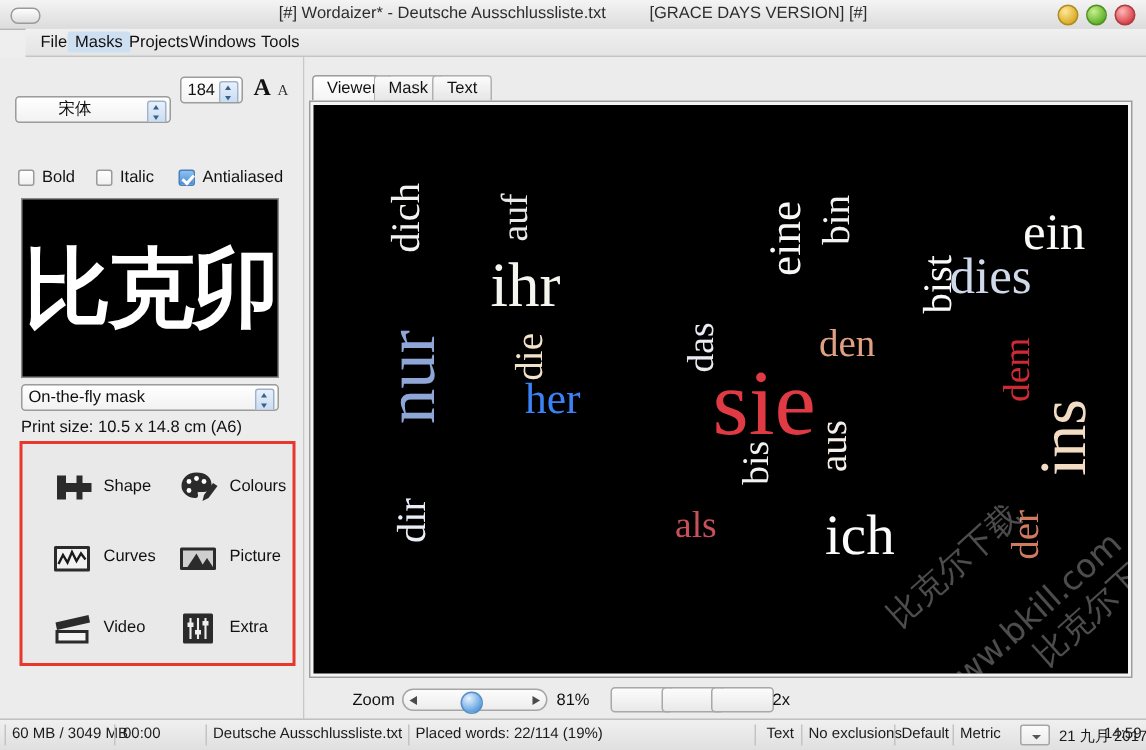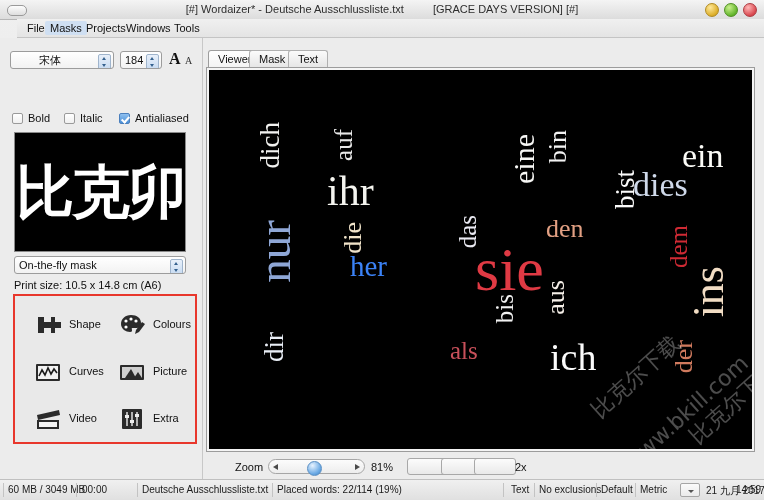--- a/index.html
+++ b/index.html
@@ -47,21 +47,21 @@
     border:1px solid #9c9c9c;border-radius:3px;
     background:linear-gradient(#ffffff,#f2f2f2);
     font-size:11px;line-height:17px;padding-left:4px;color:#111;overflow:hidden;white-space:nowrap;}
   .spin{position:absolute;right:2px;top:2px;width:11px;height:14px;
     border:1px solid #9fb4cc;border-radius:2px;
     background:linear-gradient(#e8f0fa,#c8dbf1);}
   .spin:before,.spin:after{content:"";position:absolute;left:3px;
     border-left:2.5px solid transparent;border-right:2.5px solid transparent;}
   .spin:before{top:2px;border-bottom:3px solid #35618f;}
   .spin:after{bottom:2px;border-top:3px solid #35618f;}
-  .fontname{left:0;top:0;width:104px;padding-left:28px;}
+  .fontname{left:0;top:13px;width:104px;padding-left:28px;}
   .fontsize{left:110px;top:0;width:42px;}
   .bigA{position:absolute;left:159px;top:-1px;font-size:16px;font-weight:bold;
     font-family:"Liberation Serif",serif;color:#111;}
   .smallA{position:absolute;left:175px;top:4px;font-size:10px;
     font-family:"Liberation Serif",serif;color:#333;}
 
   .checkrow{position:absolute;left:12px;top:74px;width:190px;height:14px;}
   .chk{position:absolute;top:0;height:13px;font-size:11px;color:#111;}
   .chk .box{position:absolute;left:0;top:1px;width:11px;height:11px;box-sizing:border-box;
     border:1px solid #9a9a9a;border-radius:2px;background:linear-gradient(#fff,#f0f0f0);}

